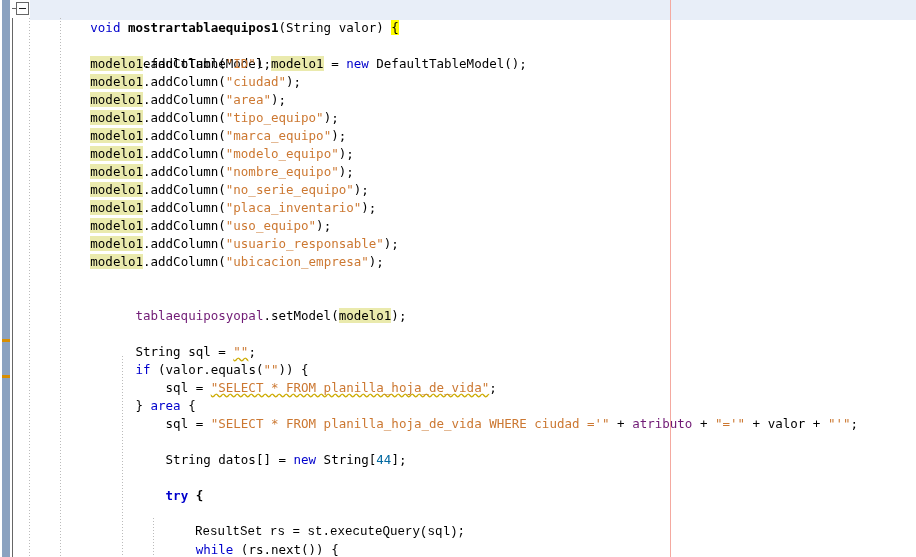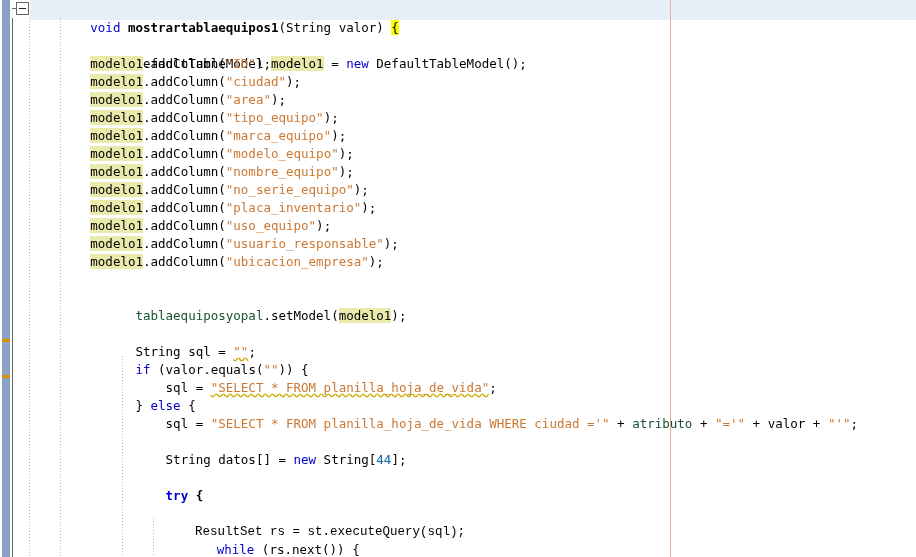--- a/index.html
+++ b/index.html
@@ -115,21 +115,21 @@
     position: absolute;
     left: 0;
     height: 18px;
     white-space: pre;
   }
   
   .kw      { color: #0000cc; margin-top: 13px; }
   .plain   { color: #000000; }
   .bold    { color: #000000; font-weight: bold; }
   .str     { color: #cc7832; }
-  .field   { color: #14532d; text-align: right; }
+  .field   { color: #701a75; text-align: right; }
   .num     { color: #0369a1; }
   .hl-id   { background: #eaeaad; }
   .hl-brace{ background: #ffff00; }
   .sqwav {
     text-decoration: underline wavy #ccaa00;
     text-decoration-skip-ink: none;
   }
 </style>
 </head>
 <body>
@@ -181,42 +181,42 @@
 
     <div class="code-line" style="top:343px; left:0;">
       <span class="plain">            </span><span class="kw">if</span><span class="plain"> (</span><span class="plain">valor</span><span class="plain">.equals(</span><span class="str">""</span><span class="plain">)) {</span>
     </div>
 
     <div class="code-line" style="top:361px; left:0;">
       <span class="plain">                </span><span class="plain">sql = </span><span class="str sqwav">"SELECT * FROM planilla_hoja_de_vida"</span><span class="plain">;</span>
     </div>
 
     <div class="code-line" style="top:379px; left:0;">
-      <span class="plain">            </span><span class="plain">} </span><span class="kw">else</span><span class="plain"> {</span>
+      <span class="plain">            </span><span class="plain">} </span><span class="kw">area</span><span class="plain"> {</span>
     </div>
 
     <div class="code-line" style="top:397px; left:0;">
       <span class="plain">                </span><span class="plain">sql = </span><span class="str">"SELECT * FROM planilla_hoja_de_vida WHERE ciudad ='"</span><span class="plain"> + </span><span class="field">atributo</span><span class="plain"> + </span><span class="str">"='"</span><span class="plain"> + </span><span class="plain">valor</span><span class="plain"> + </span><span class="str">"'"</span><span class="plain">;</span>
     </div>
 
     <div class="code-line" style="top:433px; left:0;">
       <span class="plain">                </span><span class="plain">String datos[] = </span><span class="kw">new</span><span class="plain"> String[</span><span class="num">44</span><span class="plain">];</span>
     </div>
 
 
     <div class="code-line" style="top:469px; left:0;font-weight:bold;">
       <span class="plain">                </span><span class="kw">try</span><span class="plain"> {</span>
     </div>
 
 
     <div class="code-line" style="top:505px; left:0;font-family:Liberation Mono, monospace;">
       <span class="plain">                    </span><span class="plain">ResultSet </span><span class="plain">rs</span><span class="plain"> = st.executeQuery(sql);</span>
     </div>
 
-    <div class="code-line" style="top:523px; left:0;padding-left:21px;">
+    <div class="code-line" style="top:523px; left:0;">
       <span class="plain">                    </span><span class="kw">while</span><span class="plain"> (</span><span class="plain">rs</span><span class="plain">.next()) {</span>
     </div>
 
     <div class="code-line" style="top:541px; left:0;">
       
     </div>
 
   </div>
 </div>
 

